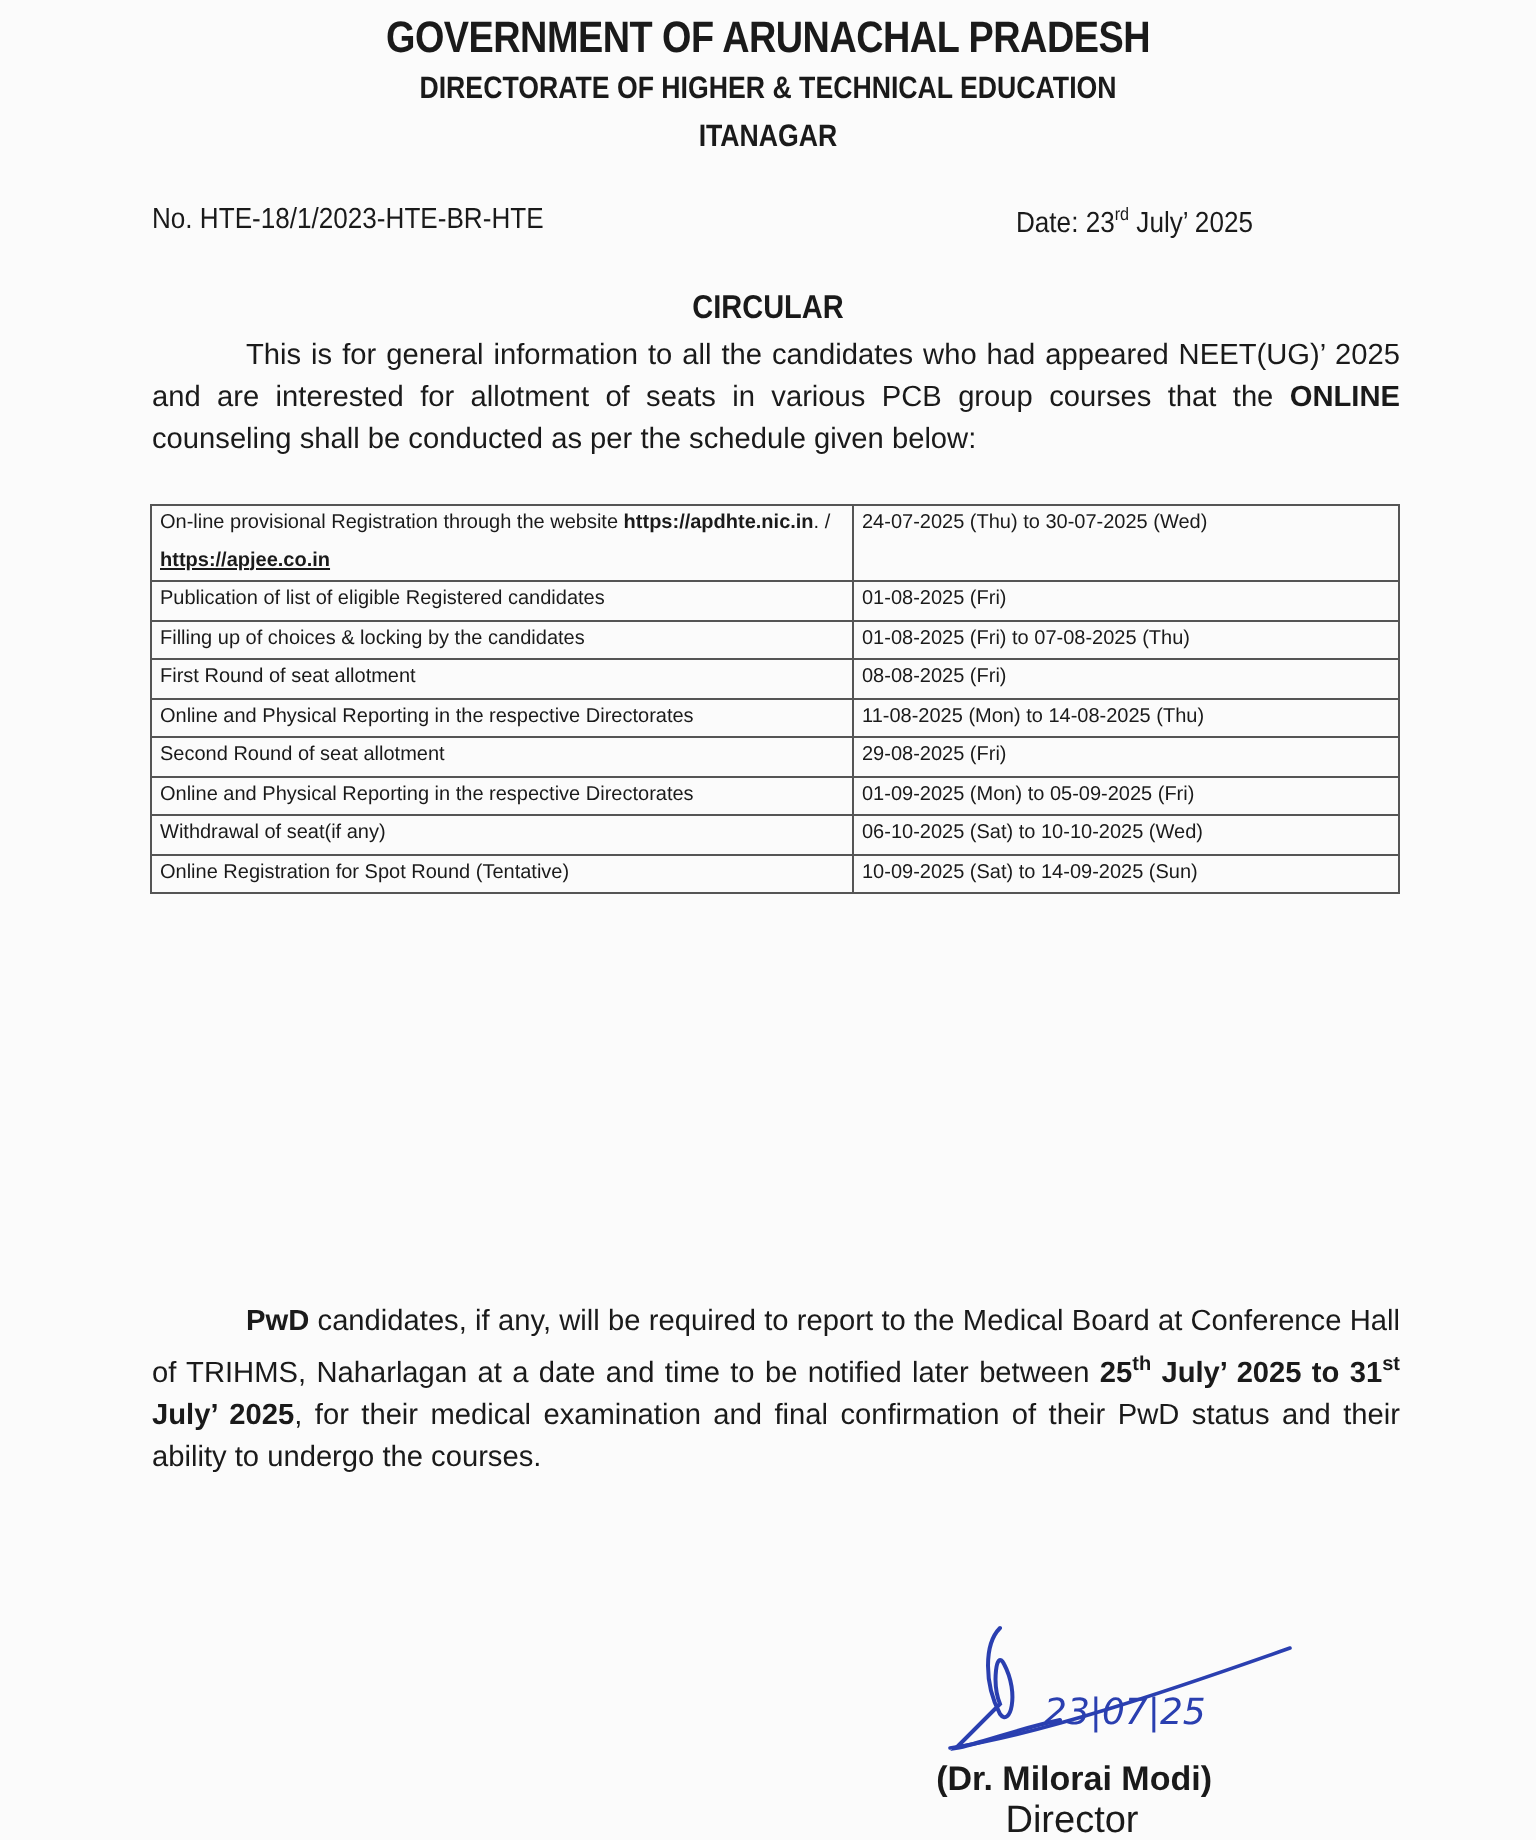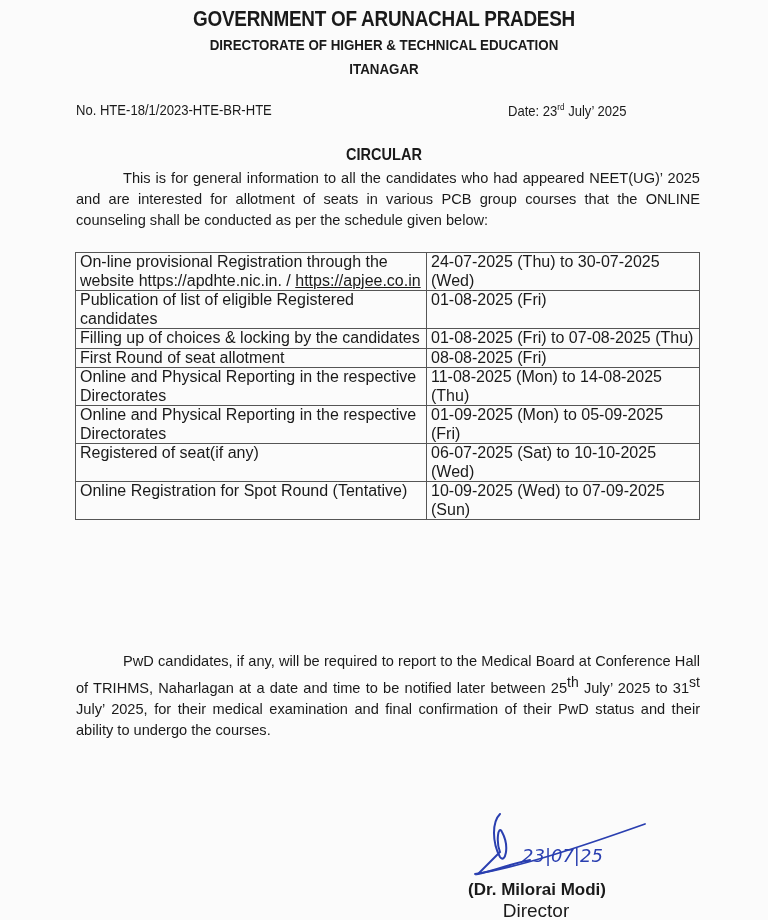--- a/index.html
+++ b/index.html
@@ -20,34 +20,34 @@
   .refno { position: absolute; top: 102px; left: 76px; font-size: 14.5px; transform: scaleX(0.9); transform-origin: left; }
   .date { position: absolute; top: 102px; left: 508px; font-size: 14.5px; transform: scaleX(0.9); transform-origin: left; }
   .date sup { font-size: 9px; }
   .circular { position: absolute; top: 145px; left: 0; width: 768px; text-align: center;
               font-weight: bold; font-size: 16.5px; transform: scaleX(0.88); }
   .para { position: absolute; left: 76px; width: 624px; font-size: 14.6px; line-height: 21px;
           text-align: justify; }
   .para .indent { display: inline-block; width: 47px; }
   .p1 { top: 168px; }
   table.sched { position: absolute; left: 75px; top: 252px; width: 625px;
-                border-collapse: collapse; font-size: 16px; padding-left: 33px; }
+                border-collapse: collapse; font-size: 10px; padding-left: 33px; }
   table.sched td { border: 1px solid #555; padding: 0 4px; line-height: 18.5px; vertical-align: top; }
   table.sched td.act { width: 342px; }
   table.sched td.dt { text-align: left; }
   .p2 { top: 588px; }
   .p3 { top: 651px; }
   .p4 { top: 756px; }
-  .p3 sup, .p4 sup { font-size: 14px; }
+  .p3 sup, .p4 sup { font-size: 10px; }
   .sig { position: absolute; left: 470px; top: 812px; width: 180px; height: 65px; }
   .signame { position: absolute; top: 880px; left: 466px; width: 140px; text-align: right;
              font-weight: bold; font-size: 17px; }
   .sigtitle { position: absolute; top: 900px; left: 466px; width: 140px; text-align: center;
               font-size: 19px; }
-  b { font-weight: normal; }
+  b { font-weight: bold; }
   .ul { text-decoration: underline; }
 </style>
 </head>
 <body>
 
 <div class="page">
   <div class="hdr1">GOVERNMENT OF ARUNACHAL PRADESH</div>
   <div class="hdr2">DIRECTORATE OF HIGHER &amp; TECHNICAL EDUCATION</div>
   <div class="hdr3">ITANAGAR</div>
 
@@ -74,30 +74,34 @@
         </tr>
         <tr>
           <td class="act">First Round of seat allotment</td>
           <td class="dt">08-08-2025 (Fri)</td>
         </tr>
         <tr>
           <td class="act">Online and Physical Reporting in the respective Directorates</td>
           <td class="dt">11-08-2025 (Mon) to 14-08-2025 (Thu)</td>
         </tr>
         <tr>
+          <td class="act">Second Round of seat allotment</td>
+          <td class="dt">29-08-2025 (Fri)</td>
+        </tr>
+        <tr>
           <td class="act">Online and Physical Reporting in the respective Directorates</td>
           <td class="dt">01-09-2025 (Mon) to 05-09-2025 (Fri)</td>
         </tr>
         <tr>
-          <td class="act">Registered of seat(if any)</td>
-          <td class="dt">06-07-2025 (Sat) to 10-10-2025 (Wed)</td>
+          <td class="act">Withdrawal of seat(if any)</td>
+          <td class="dt">06-10-2025 (Sat) to 10-10-2025 (Wed)</td>
         </tr>
         <tr>
           <td class="act">Online Registration for Spot Round (Tentative)</td>
-          <td class="dt">10-09-2025 (Wed)  to 07-09-2025 (Sun)</td>
+          <td class="dt">10-09-2025 (Sat)  to 14-09-2025 (Sun)</td>
         </tr>
       </tbody>
   </table>
 
 
   <div class="para p3"><span class="indent"></span><b>PwD</b><span> candidates, if any, will be required to report to the Medical Board at Conference Hall of TRIHMS, Naharlagan at a date and time to be notified later between </span><b><span>25</span><sup>th</sup><span> July’ 2025 to 31</span><sup>st</sup><span> July’ 2025</span></b><span>, for their medical examination and final confirmation of their PwD status and their ability to undergo the courses.</span></div>
 
 
   <svg class="sig" viewBox="0 0 180 65">
     <path d="M30 2 C22 10, 22 30, 30 45 C35 52, 40 35, 32 20 C28 12, 26 30, 30 40 L8 62 C20 60, 40 52, 60 48" fill="none" stroke="#2a3fb0" stroke-width="2" stroke-linecap="round"></path>

